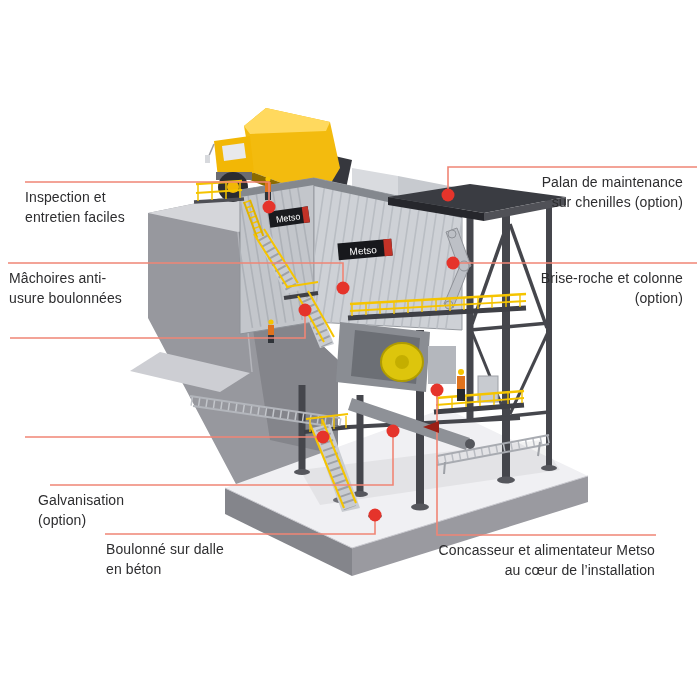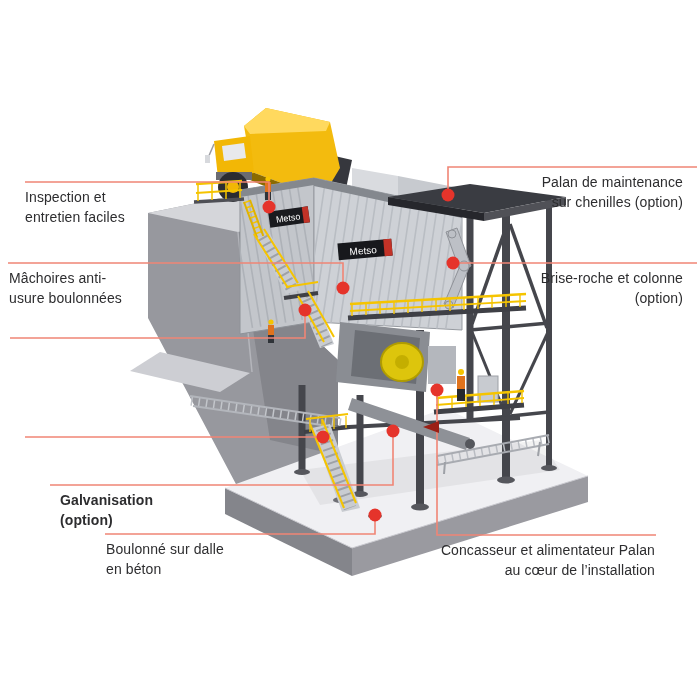--- a/index.html
+++ b/index.html
@@ -6,21 +6,21 @@
   .stage{position:relative;width:700px;height:700px;background:#ffffff;overflow:hidden;
          font-family:"Liberation Sans",sans-serif;}
   .scene-svg{position:absolute;left:0;top:0;}
   .label{position:absolute;font-size:14px;line-height:1.45;color:#2d2d2f;
          white-space:pre-line;letter-spacing:.1px;}
   .label.r{text-align:right;}
   #lab-inspection{left:25px;top:187px;}
   #lab-machoires{left:9px;top:268px;}
   #lab-passerelles{left:10px;top:343px;}
   #lab-escaliers{left:25px;top:442px;}
-  #lab-galvanisation{left:60px;top:490px;font-weight:bold;}
+  #lab-galvanisation{left:38px;top:490px;}
   #lab-boulonne{left:106px;top:539px;}
   #lab-palan{right:17px;top:172px;}
   #lab-briseroche{right:17px;top:268px;}
   #lab-concasseur{right:45px;top:540px;}
 </style>
 </head>
 <body>
 
 <div class="stage">
 
@@ -246,16 +246,16 @@
 <div class="label" id="lab-machoires">Mâchoires anti-
 usure boulonnées</div>
 <div class="label" id="lab-galvanisation">Galvanisation
 (option)</div>
 <div class="label" id="lab-boulonne">Boulonné sur dalle
 en béton</div>
 <div class="label r" id="lab-palan">Palan de maintenance
 sur chenilles (option)</div>
 <div class="label r" id="lab-briseroche">Brise-roche et colonne
 (option)</div>
-<div class="label r" id="lab-concasseur">Concasseur et alimentateur Palan
+<div class="label r" id="lab-concasseur">Concasseur et alimentateur Metso
 au cœur de l’installation</div>
 
 </div>
 
 </body></html>

